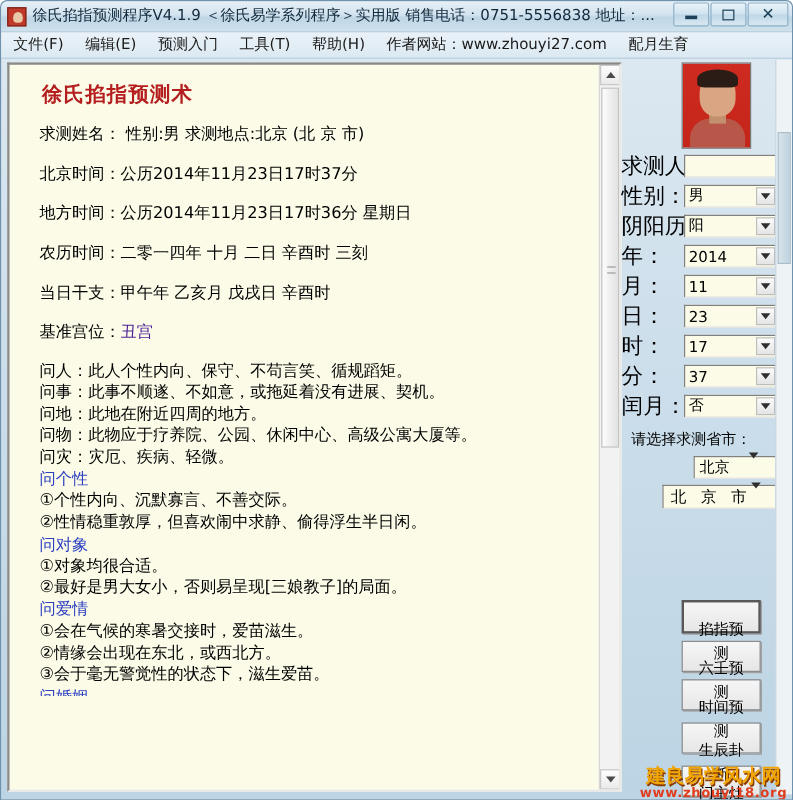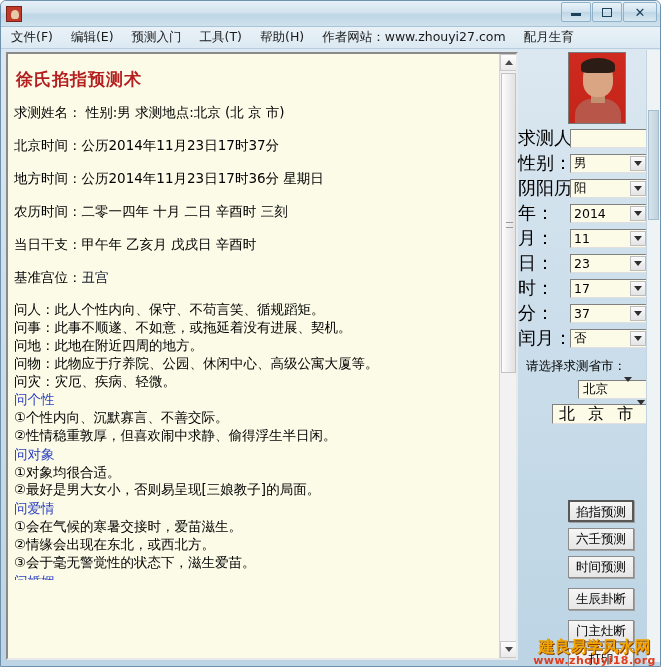--- a/index.html
+++ b/index.html
@@ -107,40 +107,40 @@
     background: #fbfbe8;
     border: 2px solid;
     border-color: #8a8a8a #e9e9e9 #e9e9e9 #8a8a8a;
     overflow: hidden;
   }
   .content {
     position: absolute;
     left: 0; top: 0;
     width: 493px;
     height: 604px;
-    padding: 6px 4px 0 4px;
+    padding: 6px 4px 0 23px;
     background: #fbfbe8;
     overflow: hidden;
     font-size: 13.5px;
     color: #000;
     line-height: 1.32;
   }
   .doc-title {
     color: #b41e1e;
     font-size: 17px;
     font-weight: bold;
     margin: 8px 0 14px 4px;
     letter-spacing: 1px;
   }
   .info-line {
     margin: 0 0 15px 2px;
     font-size: 13.5px;
     white-space: nowrap;
   }
-  .magenta { color: #0f172a; }
+  .magenta { color: #4c1d95; }
   .sec-head-red {
     color: #c0392b;
     margin: 6px 0 1px 2px;
     font-size: 13.5px;
   }
   .sec-head-blue {
     color: #2b3fc0;
     margin: 1px 0 0 2px;
     font-size: 13.5px;
   }
@@ -298,21 +298,21 @@
   }
   .sel-city {
     margin: 0 0 10px 34px;
     width: 104px; height: 20px;
     background: #fbfbe8;
     border: 1px solid;
     border-color: #808080 #e0e0e0 #e0e0e0 #808080;
     display: flex; align-items: center;
     position: relative;
     padding-left: 6px;
-    font-size: 16px;
+    font-size: 13px;
     letter-spacing: 4px;
   }
   .sel-topic {
     margin: 0 0 10px 30px;
     width: 108px; height: 20px;
     background: #fbfbe8;
     border: 1px solid;
     border-color: #808080 #e0e0e0 #e0e0e0 #808080;
     display: flex; align-items: center;
     position: relative;
@@ -332,21 +332,21 @@
     margin: 0 0 6px 50px;
     background: linear-gradient(180deg, #f6f6f6 0%, #e6e6e6 100%);
     border: 1px solid #8c8c8c;
     box-shadow: 1px 1px 0 #a0a0a0;
     font-size: 12.5px;
     font-family: "DejaVu Sans", "Liberation Sans", sans-serif;
     color: #000;
     cursor: pointer;
     line-height: 20px;
     text-align: center;
-    padding: 0;
+    padding: 12px;
   }
   .sbtn.primary { border: 2px solid #585858; font-weight: normal; }
   .sbtn.gap { margin-top: 10px; }
 
   
   .edge-scroll {
     position: absolute;
     right: 0; top: 49px;
     width: 14px;
     height: 612px;
@@ -383,20 +383,21 @@
     letter-spacing: 0.5px;
   }
 </style>
 </head>
 <body>
 
 <div class="window">
 
   <div class="titlebar">
     <div class="app-icon"></div>
+    <div class="title-text">徐氏掐指预测程序V4.1.9  ＜徐氏易学系列程序＞实用版   销售电话：0751-5556838   地址：...</div>
     <div class="win-buttons">
       <div class="win-btn">
         <div class="glyph-min"></div>
       </div>
       <div class="win-btn">
         <div class="glyph-max"></div>
       </div>
       <div class="win-btn close">
         <div class="glyph-close">✕</div>
       </div>

